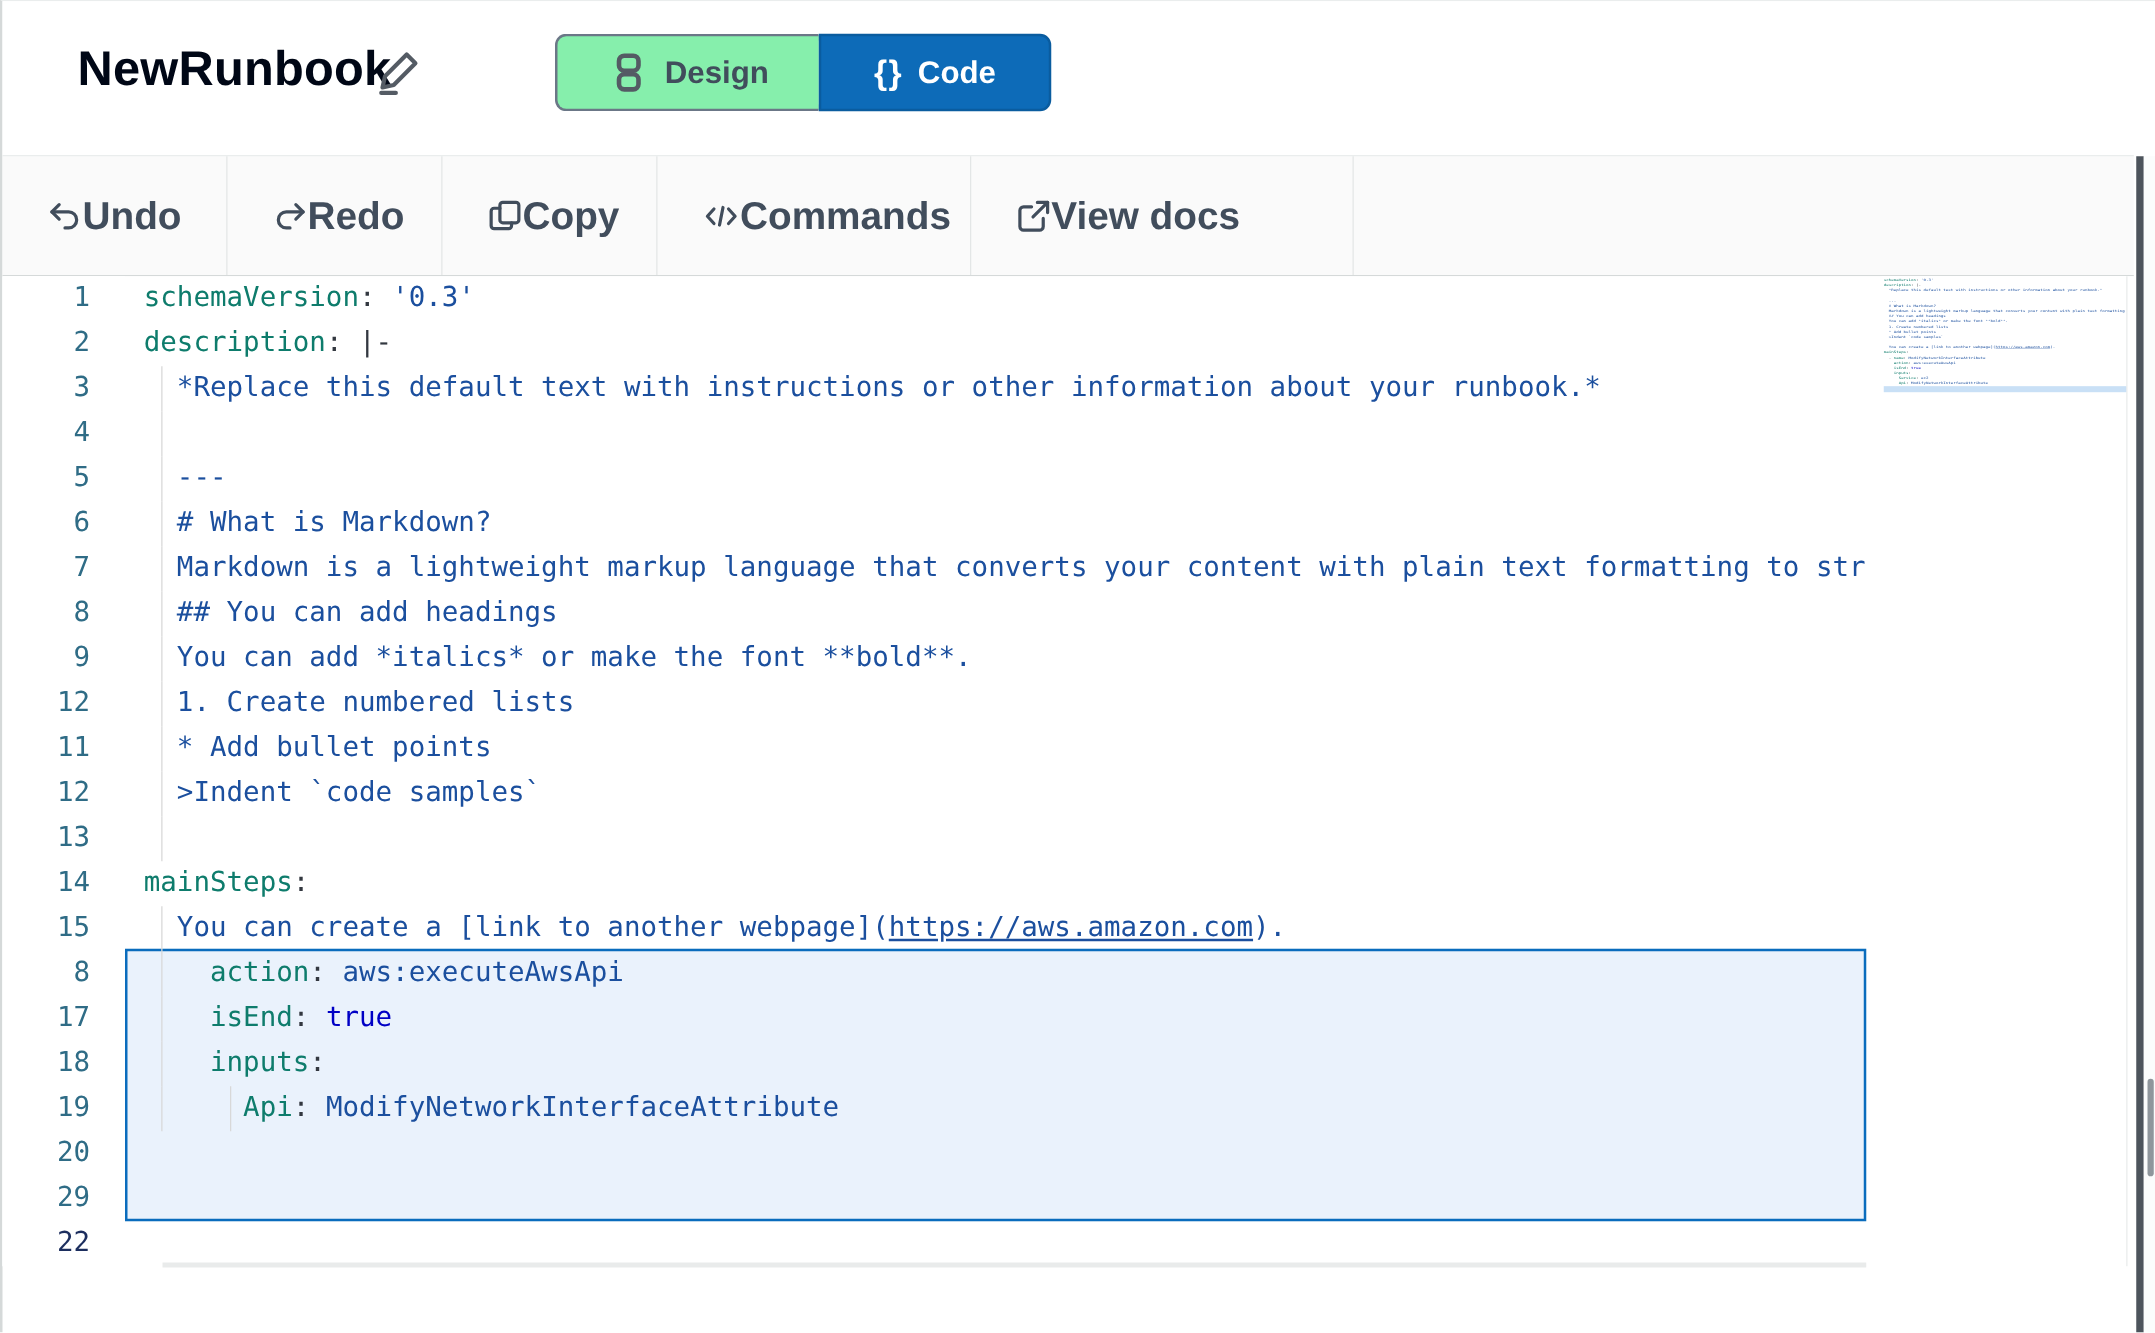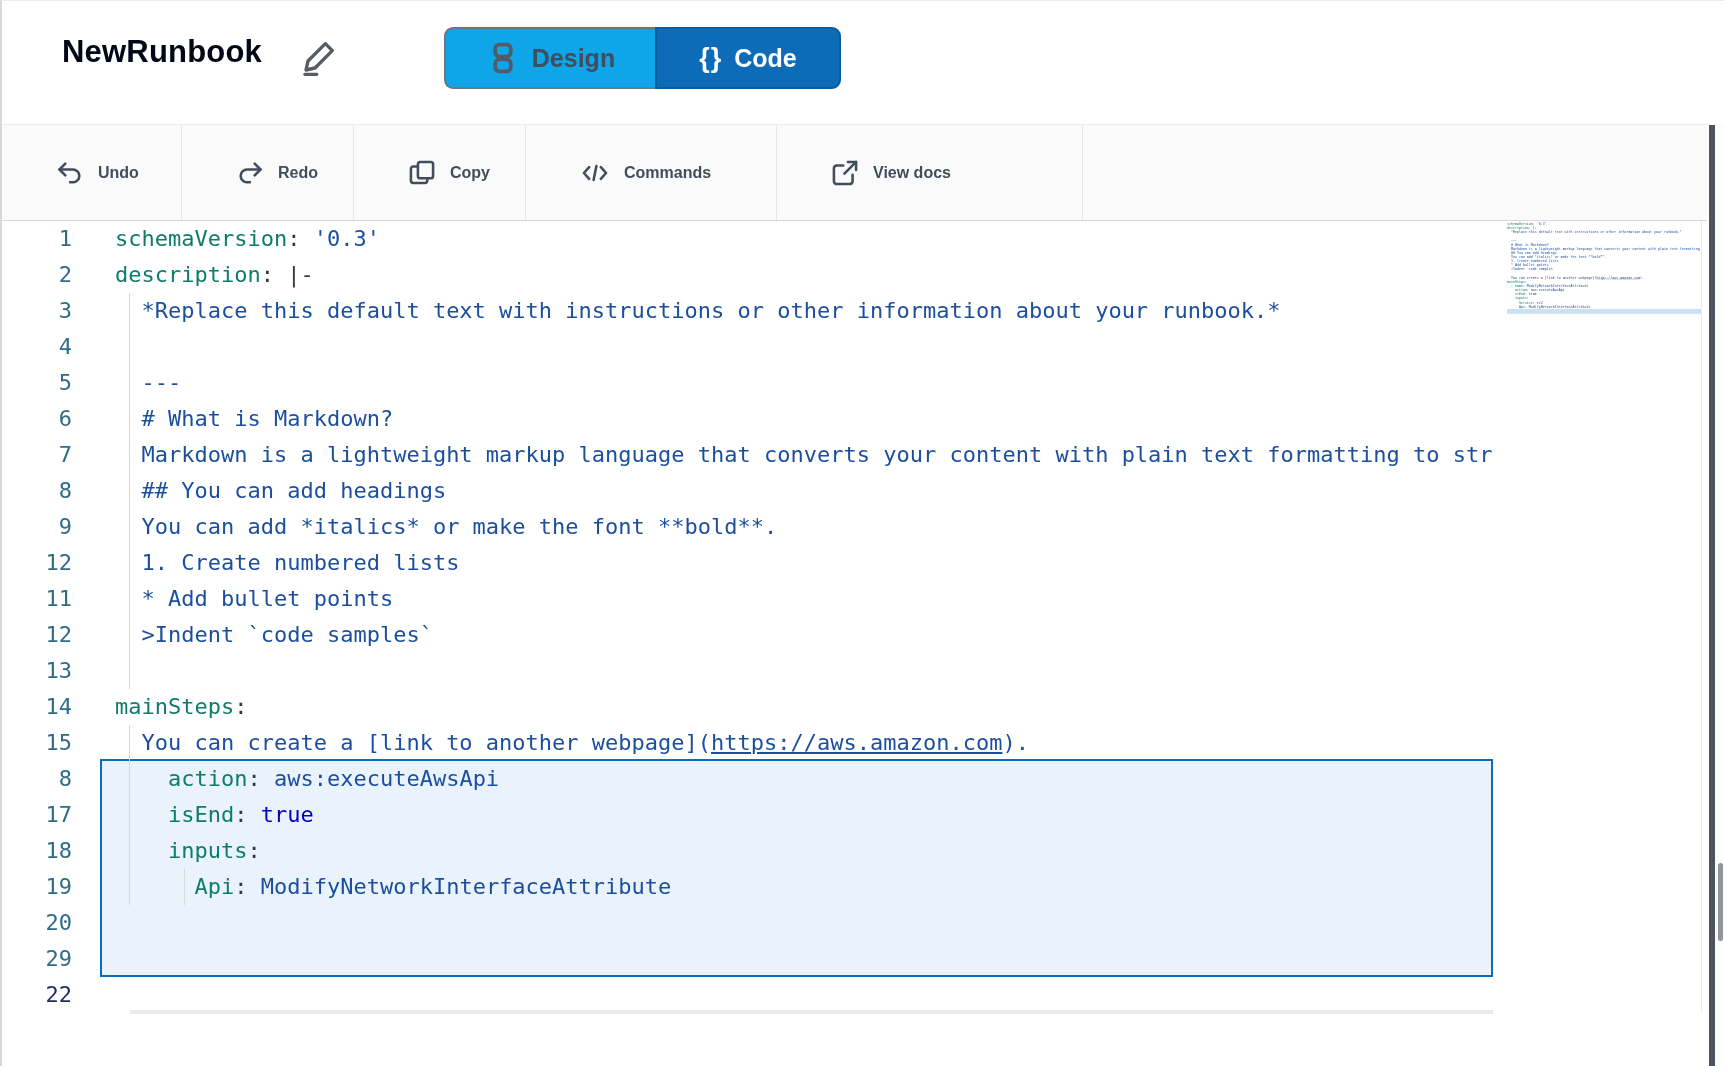--- a/index.html
+++ b/index.html
@@ -3,40 +3,40 @@
 <meta charset="utf-8">
 <style>
   * { margin:0; padding:0; box-sizing:border-box; }
   html,body { width:1724px; height:1066px; background:#fff; overflow:hidden;
               font-family:"Liberation Sans", sans-serif; }
   .page { position:relative; width:1724px; height:1066px; background:#fff;
           border-left:2px solid #d5d9d9; border-top:1px solid #eaeded; }
 
   
   .header { position:absolute; left:0; right:0; top:0; height:123px; background:#fff; }
-  .page-title { position:absolute; left:60px; top:33px; font-size:31px; font-weight:800;
+  .page-title { position:absolute; left:60px; top:33px; font-size:39px; font-weight:800;
                 color:#000716; letter-spacing:.2px; }
   .edit-btn { position:absolute; left:296px; top:34px; width:44px; height:44px;
               background:none; border:none; cursor:pointer; }
   .toggle-group { position:absolute; left:442px; top:26px; height:62px; display:flex;
                   border-radius:9px; }
   .toggle-btn { display:flex; align-items:center; justify-content:center; gap:12px;
                 font-size:25px; font-weight:700; cursor:pointer; }
-  .toggle-design { width:211px; background:#0ea5e9; color:#414d5c; border:2px solid #6b7787;
+  .toggle-design { width:211px; background:#86efac; color:#414d5c; border:2px solid #6b7787;
                    border-radius:9px 0 0 9px; border-right:none; }
   .toggle-code { width:186px; background:#0d6bb8; color:#fff; border:2px solid #0a5c9f;
                  border-radius:0 9px 9px 0; }
   .braces { font-size:27px; font-weight:800; letter-spacing:1px; }
 
   
   .toolbar { position:absolute; left:0; right:17px; top:123px; height:97px; background:#fafafa;
              border-top:1px solid #eaeded; border-bottom:1px solid #d5d9d9; display:flex; }
-  .tb-btn { display:flex; align-items:center; gap:14px; padding-left:54px; height:100%;
+  .tb-btn { display:flex; align-items:center; padding-left:36px; height:100%;
             background:none; border:none; border-right:1px solid #e3e6e6; cursor:pointer;
-            font-family:"Liberation Sans",sans-serif; font-size:16px; font-weight:700; color:#414d5c; }
+            font-family:"Liberation Sans",sans-serif; font-size:31px; font-weight:700; color:#414d5c; }
   .tb-btn svg { flex:none; }
   .tb-icon { stroke:#414d5c; fill:none; stroke-width:2.2; stroke-linecap:round; stroke-linejoin:round; }
 
   
   .editor { position:absolute; left:0; right:17px; top:220px; height:792px; background:#fff; }
   .editor-bottom-strip { position:absolute; left:128px; right:231px; top:1009px; height:4px;
                          background:#e9ebeb; }
   .gutter { position:absolute; left:0; top:0; width:98px; height:792px; background:#fff;
             text-align:right; }
   .ln { height:36px; line-height:36px; padding-right:28px; font-family:"DejaVu Sans Mono",monospace;

